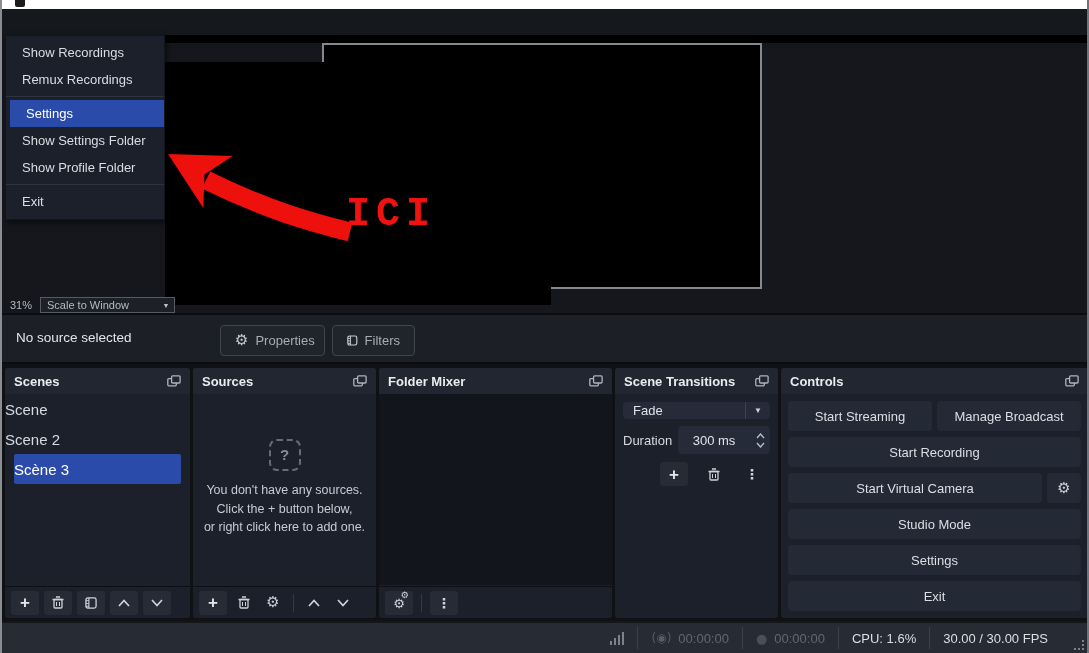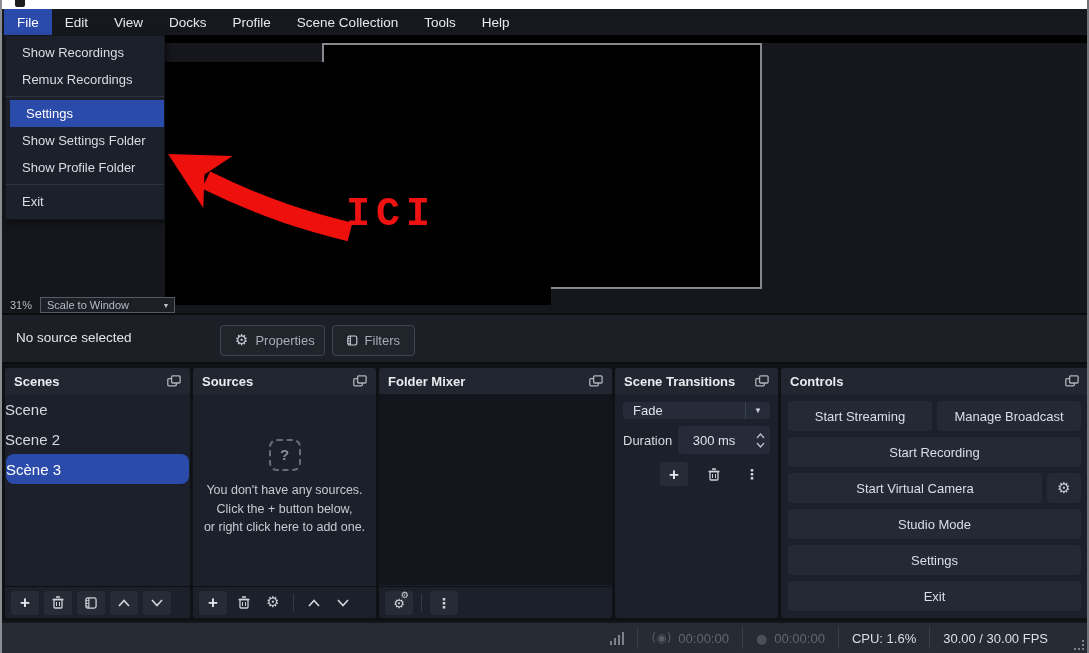--- a/index.html
+++ b/index.html
@@ -50,21 +50,21 @@
   .p-trans { left:613px; width:163px; }
   .p-controls { left:779px; width:307px; }
   .panel-title { height:26px; background:#222630; display:flex; align-items:center; padding:0 9px; font-size:13px; font-weight:bold; color:#e9ebef; }
   .panel-title .sp { flex:1; }
   .panel-toolbar { position:absolute; left:0; right:0; bottom:0; height:32px; border-top:1px solid #0d0f13; display:flex; align-items:center; padding:0 6px; gap:5px; background:#1b202a; }
   .tbtn { width:28px; height:24px; background:#262b35; border-radius:3px; display:flex; align-items:center; justify-content:center; color:#ced3da; }
   .tflat { width:24px; height:24px; display:flex; align-items:center; justify-content:center; color:#ced3da; }
   .plus-g { font-size:17px; font-weight:bold; color:#e4e7ec; line-height:1; }
   .tdiv { width:1px; height:18px; background:#343a44; margin:0 3px; }
   .scene-row { height:30px; display:flex; align-items:center; font-size:15px; color:#d6dae0; }
-  .scene-row.sel { background:#2b4baa; color:#fff; border-radius:8px; margin:0 1px; }
+  .scene-row.sel { background:#2b4baa; color:#fff; border-radius:2px; margin:0 9px; }
   .src-empty { height:188px; display:flex; flex-direction:column; align-items:center; justify-content:center; gap:10px; }
   .q-icon { width:32px; height:32px; border:2px dashed #676d77; border-radius:8px; display:flex; align-items:center; justify-content:center; font-size:15px; font-weight:bold; color:#878d96; }
   .src-empty .txt { font-size:12.5px; color:#c6cbd2; line-height:1.5; text-align:center; }
   .mixer-body { position:absolute; left:0; top:26px; right:0; bottom:33px; background:#12151b; }
   .gear2 { position:relative; display:inline-block; }
   .gear2 .g1 { font-family:"DejaVu Sans", sans-serif; font-size:13px; color:#ced3da; }
   .gear2 .g2 { font-family:"DejaVu Sans", sans-serif; font-size:9px; color:#ced3da; position:absolute; right:-4px; top:-4px; }
   .kebab { font-family:"DejaVu Sans", sans-serif; font-size:14px; font-weight:bold; color:#ced3da; }
   
   .combo { margin:8px 8px 0 8px; height:17px; background:#252b38; border-radius:4px; display:flex; align-items:center; }
@@ -98,30 +98,20 @@
 </style>
 </head>
 <body>
 
 <div id="app">
 
   <div class="top-strip">
     <div class="win-glyph"></div>
   </div>
 
-  <div class="menubar">
-    <div class="menu-item active">File</div>
-    <div class="menu-item">Edit</div>
-    <div class="menu-item">View</div>
-    <div class="menu-item">Docks</div>
-    <div class="menu-item">Profile</div>
-    <div class="menu-item">Scene Collection</div>
-    <div class="menu-item">Tools</div>
-    <div class="menu-item">Help</div>
-  </div>
 
   <div class="canvas">
     <div class="black-band"></div>
     <div class="preview-rect"></div>
     <div class="overlay-black"></div>
 
     <svg class="arrow-svg" viewBox="0 0 280 110">
       <polygon points="16,14 80.7,15.9 52.5,34.6 51.3,68.1" fill="#ee100d"></polygon>
       <path d="M 54 40 C 115 70, 158 82, 198 92" stroke="#ee100d" stroke-width="19" fill="none" stroke-linecap="butt"></path>
     </svg>

